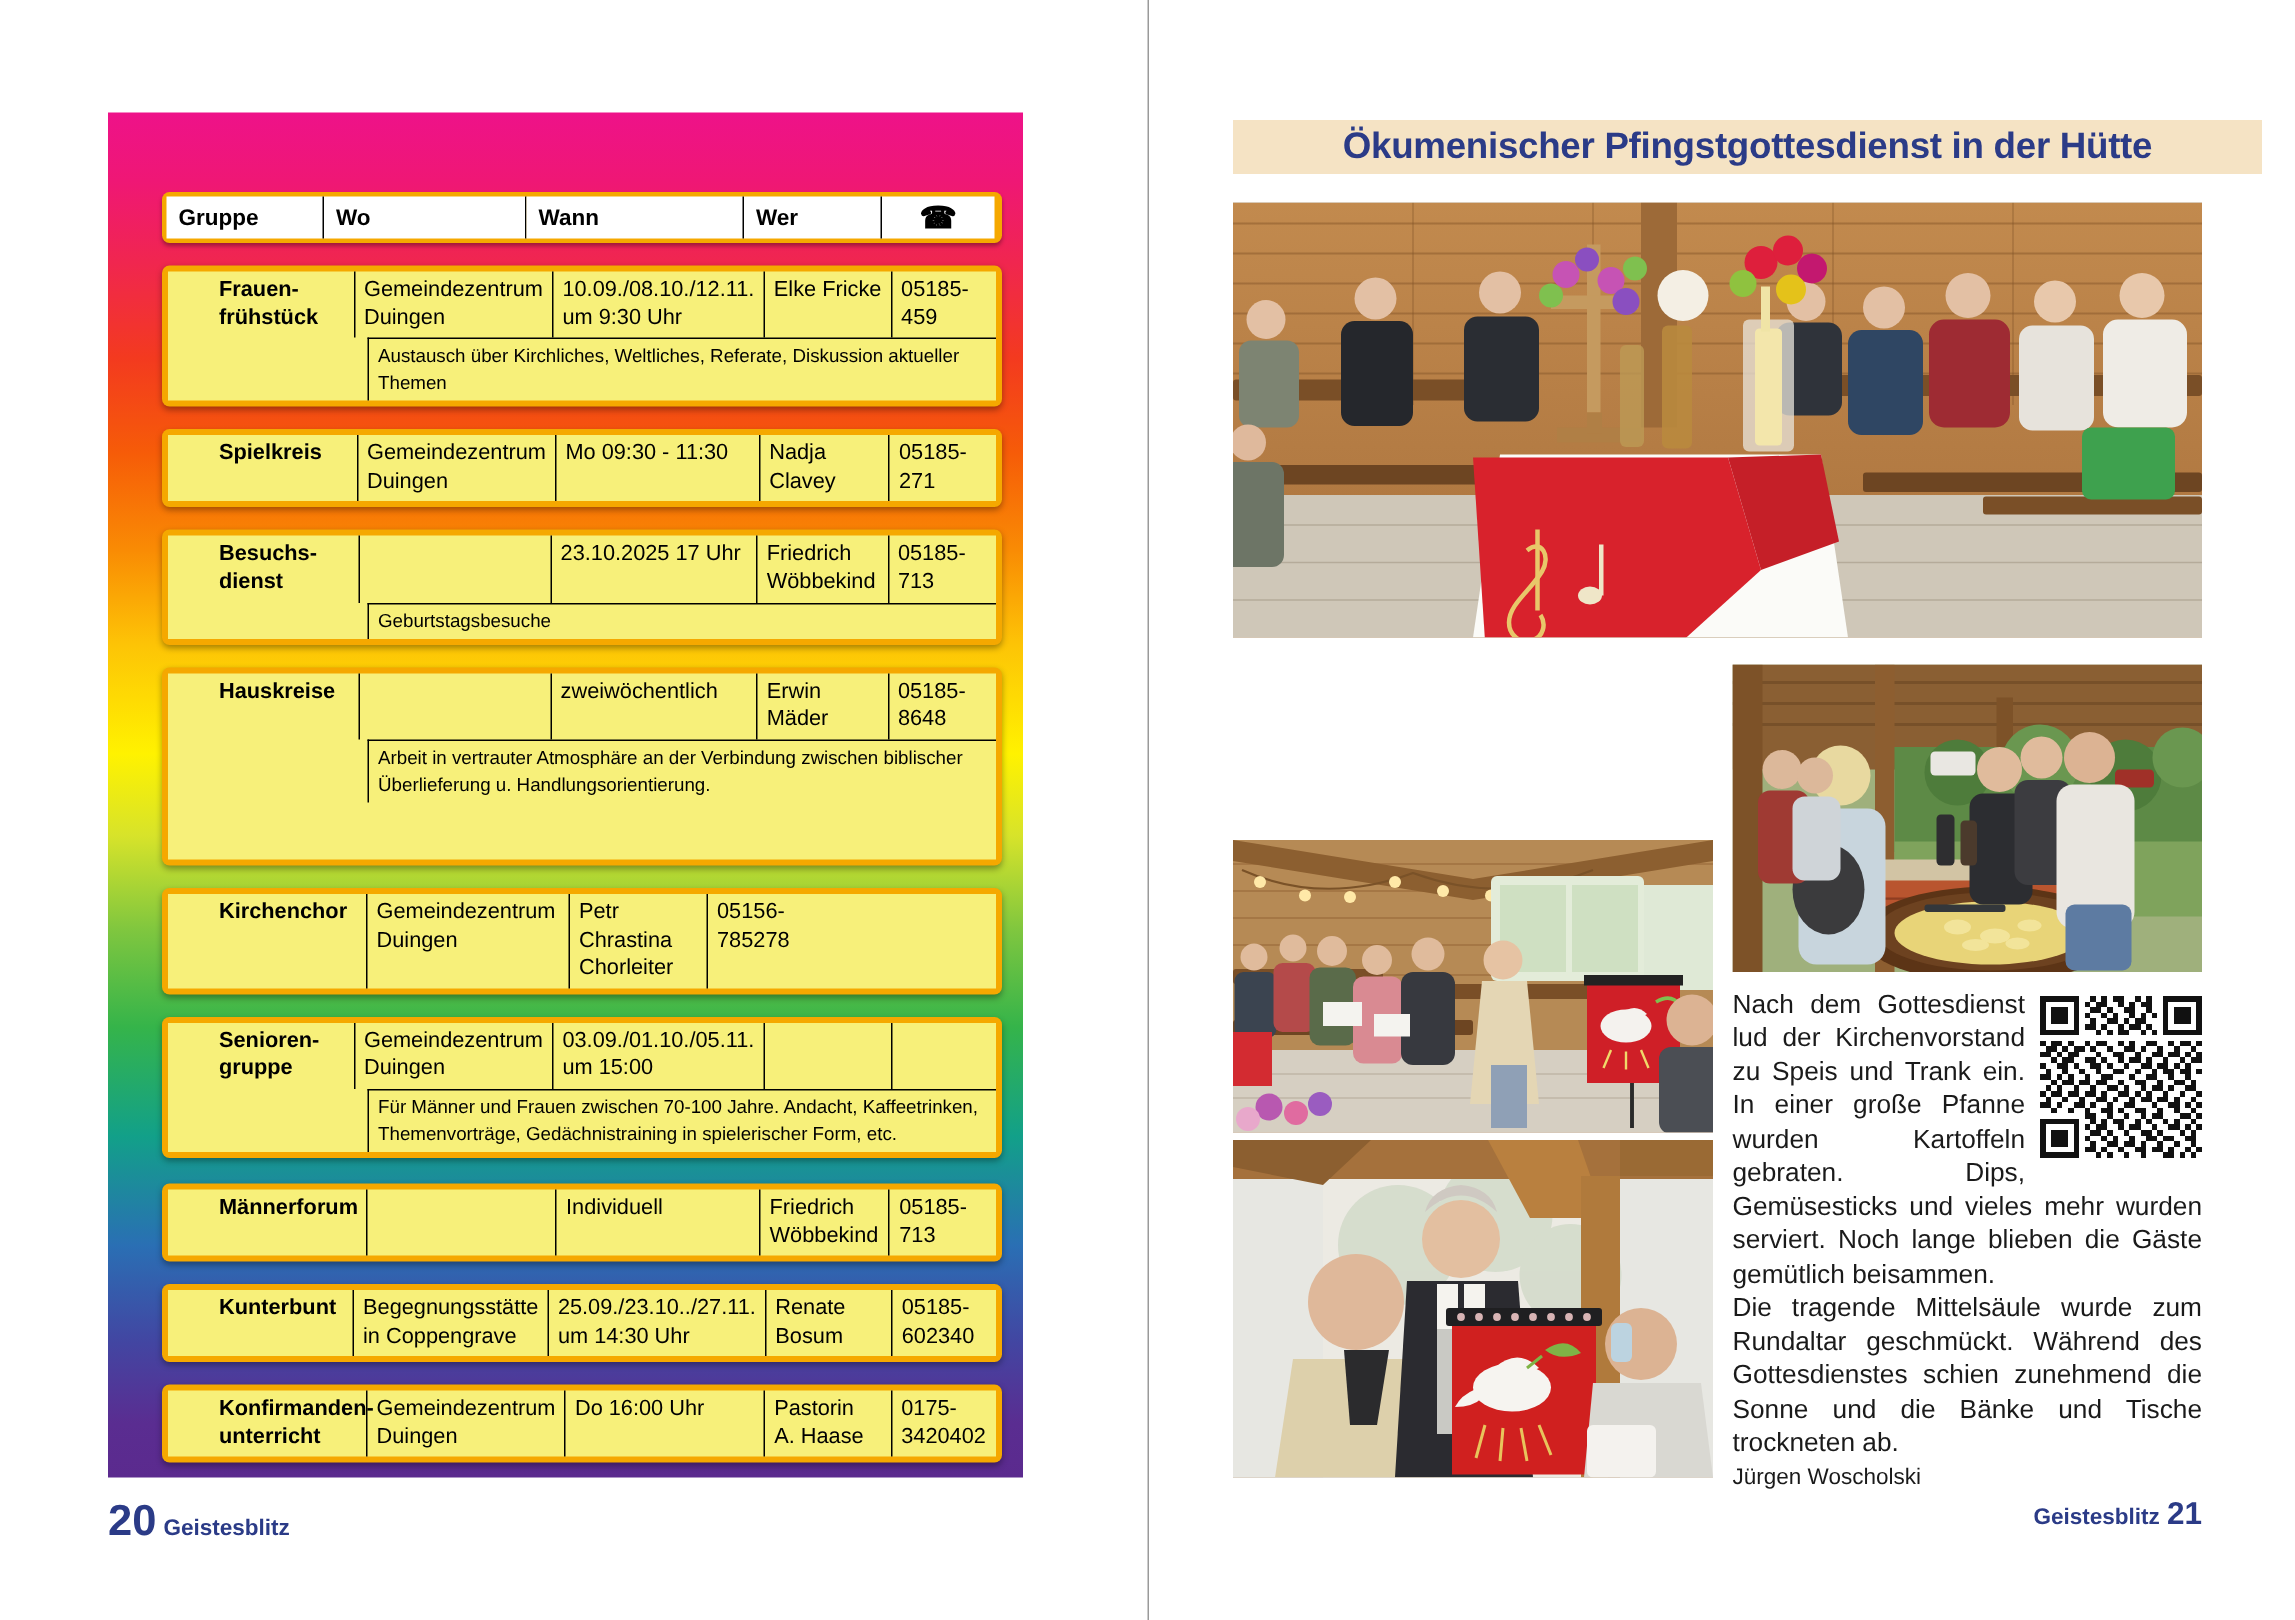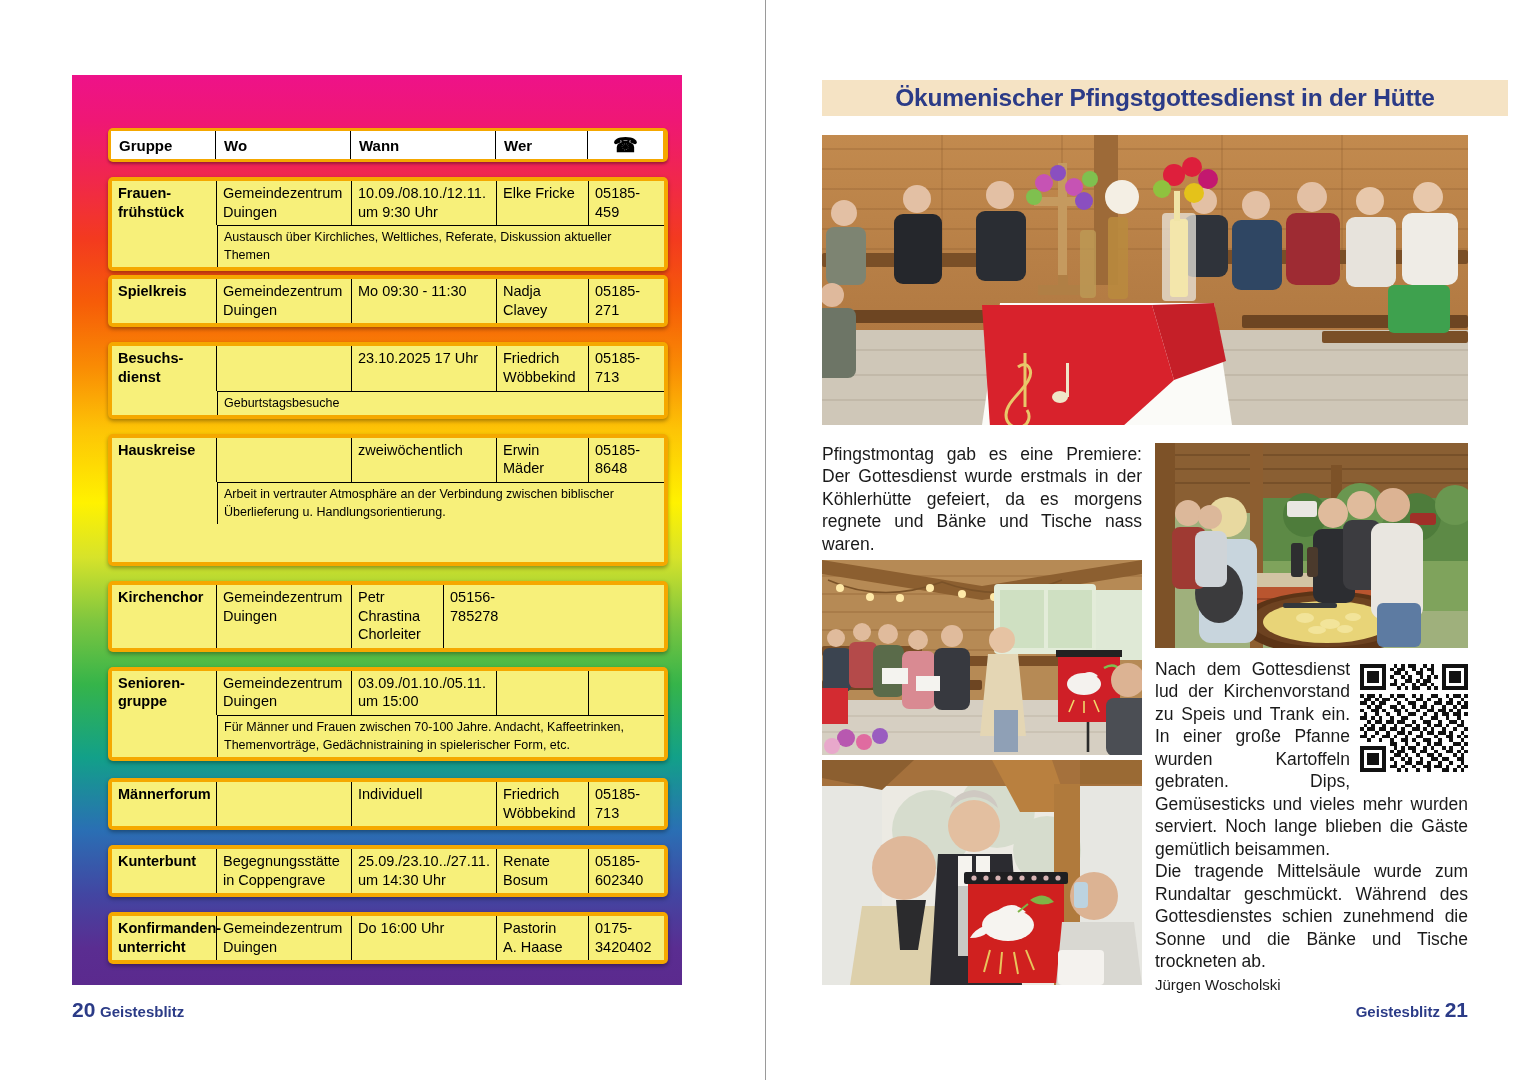--- a/index.html
+++ b/index.html
@@ -40,21 +40,21 @@
   }
   .hdr-row .cell:last-child { border-right:none; }
   .hdr-row .cell.phone { justify-content:center; padding-left:0; font-size:20px; }
 
   .grp-block {
     position:relative; width:560px;
     background:#f5a800; border-radius:5px; padding:4px;
     box-shadow:0 2px 4px rgba(0,0,0,.35);
     margin-bottom:0;
   }
-  .grp-inner { background:#f7f07a; }
+  .grp-inner { background:#f7f07a;padding-left:28px; }
   .grp-main { display:flex; }
   .grp-main .cell {
     border-right:1.5px solid #000;
     padding:3px 6px 4px 6px;
     font-size:14.5px; color:#000; line-height:1.28;
     min-height:44px;
   }
   .grp-main .cell:last-child { border-right:none; }
   .grp-main .cell.name { font-weight:bold; }
   .note-row {
@@ -77,21 +77,21 @@
   .hdr-row .c-grp  { width:105px; }
   .hdr-row .c-wo   { width:135px; }
   .hdr-row .c-wann { width:145px; }
   .hdr-row .c-wer  { width:92px; }
   .hdr-row .c-tel  { width:75px; }
 
   .footer-left {
     position:absolute; left:72px; top:998px;
     font-size:17px; color:#2b3b87; font-weight:bold;
   }
-  .footer-left .pg { font-size:21px; }
+  .footer-left .pg { font-size:29px; }
   .footer-left .nm { font-size:15px; }
 
   
   .page-right { position:absolute; left:766px; top:0; width:764px; height:1080px; }
 
   .art-title {
     position:absolute; left:822px; top:80px; width:686px; height:36px;
     background:#f5e3c4; color:#2b3b87;
     font-weight:bold; font-size:24.5px;
     display:flex; align-items:center; justify-content:center;
@@ -148,21 +148,21 @@
               <div class="grp-main">
                 <div class="cell name c-grp">Frauen-<br>frühstück</div>
                 <div class="cell c-wo">Gemeindezentrum<br>Duingen</div>
                 <div class="cell c-wann">10.09./08.10./12.11.<br>um 9:30 Uhr</div>
                 <div class="cell c-wer">Elke Fricke</div>
                 <div class="cell c-tel">05185-<br>459</div>
               </div>
               <div class="note-row">Austausch über Kirchliches, Weltliches, Referate, Diskussion aktueller Themen</div>
             </div>
           </div>
-          <div class="grp-block" style="margin-top: 4px;">
+          <div class="grp-block" style="margin-top: 15px;">
             <div class="grp-inner">
               <div class="grp-main">
                 <div class="cell name c-grp">Spielkreis</div>
                 <div class="cell c-wo">Gemeindezentrum<br>Duingen</div>
                 <div class="cell c-wann">Mo 09:30 - 11:30</div>
                 <div class="cell c-wer">Nadja<br>Clavey</div>
                 <div class="cell c-tel">05185-<br>271</div>
               </div>
             </div>
           </div>
@@ -357,21 +357,20 @@
       </g>
 
       <rect x="286" y="82" width="20" height="82" rx="4" fill="#b98a3e" opacity=".9"></rect>
       <rect x="258" y="95" width="16" height="68" rx="4" fill="#bd9a55" opacity=".8"></rect>
       <rect x="340" y="78" width="34" height="88" rx="4" fill="#e9e6dc" opacity=".75"></rect>
       <rect x="348" y="84" width="18" height="78" rx="3" fill="#f3e6ab"></rect>
       <rect x="352" y="56" width="6" height="30" fill="#f0e4a6"></rect>
     </svg>
   </div>
 
-  <div class="body-text col-a">Pfingstmontag gab es eine Premiere: Der Gottesdienst wurde erstmals in der Köhlerhütte gefeiert, da es morgens regnete und Bänke und Tische nass waren.</div>
 
   <div class="photo ph-food">
     <svg width="313" height="205" viewBox="0 0 313 205" preserveAspectRatio="none">
       <rect width="313" height="205" fill="#9fb07c"></rect>
       <rect x="0" y="0" width="313" height="70" fill="#8a5f33"></rect>
       <g stroke="#6f4a26" stroke-width="2" opacity=".7">
         <line x1="0" y1="12" x2="313" y2="12"></line>
           <line x1="0" y1="26" x2="313" y2="26"></line>
         <line x1="0" y1="40" x2="313" y2="40"></line>
       </g>

